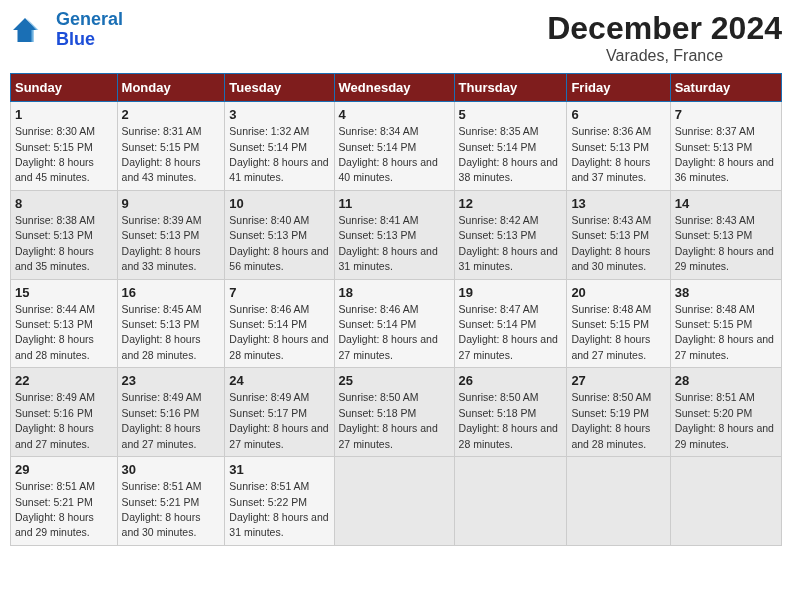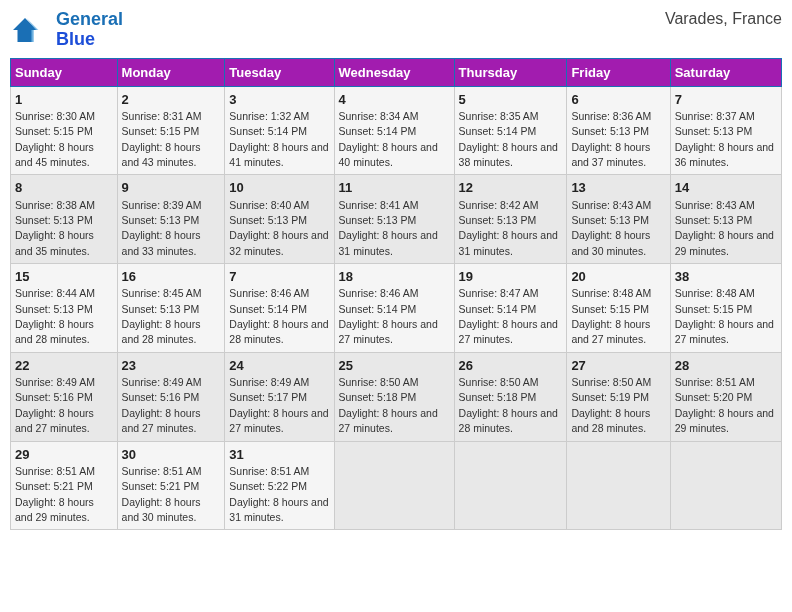--- a/index.html
+++ b/index.html
@@ -39,28 +39,29 @@
     }
     .title-area h1 {
       font-size: 32px;
       font-weight: bold;
       color: #222;
     }
     .title-area h2 {
       font-size: 16px;
       color: #444;
       font-weight: normal;
+      text-align: center;
     }
     table {
       width: 100%;
       border-collapse: collapse;
       font-size: 11px;
     }
     thead tr {
-      background: #a21caf;
+      background: #7f1d1d;
       color: #fff;
     }
     thead th {
       padding: 6px 4px;
       font-size: 13px;
       font-weight: bold;
       text-align: left;
       border: 1px solid #1a6fb5;
     }
     tbody tr {
@@ -99,20 +100,21 @@
     <svg class="logo-icon" viewBox="0 0 40 40">
       <polygon points="20,4 36,20 30,20 30,36 10,36 10,20 4,20" fill="#1a6fb5"></polygon>
       <polygon points="22,4 38,20 32,20 32,36 28,36 28,20 34,20" fill="#5baae0" opacity="0.6"></polygon>
     </svg>
     <div class="logo-text">
       <div><span>General</span></div>
       <div><span style="color:#1d4ed8">Blue</span></div>
     </div>
   </div>
   <div class="title-area">
+    <h1>December 2024</h1>
     <h2>Varades, France</h2>
   </div>
 </div>
 
 <table>
   <thead>
     <tr>
       <th>Sunday</th>
       <th>Monday</th>
       <th>Tuesday</th>
@@ -128,21 +130,21 @@
         <td><span class="day-num">2</span><span class="day-info">Sunrise: 8:31 AM</span><br><span class="day-info">Sunset: 5:15 PM</span><br><span class="day-info">Daylight: 8 hours and 43 minutes.</span></td>
         <td><span class="day-num">3</span><span class="day-info">Sunrise: 1:32 AM</span><br><span class="day-info">Sunset: 5:14 PM</span><br><span class="day-info">Daylight: 8 hours and 41 minutes.</span></td>
         <td><span class="day-num">4</span><span class="day-info">Sunrise: 8:34 AM</span><br><span class="day-info">Sunset: 5:14 PM</span><br><span class="day-info">Daylight: 8 hours and 40 minutes.</span></td>
         <td><span class="day-num">5</span><span class="day-info">Sunrise: 8:35 AM</span><br><span class="day-info">Sunset: 5:14 PM</span><br><span class="day-info">Daylight: 8 hours and 38 minutes.</span></td>
         <td><span class="day-num">6</span><span class="day-info">Sunrise: 8:36 AM</span><br><span class="day-info">Sunset: 5:13 PM</span><br><span class="day-info">Daylight: 8 hours and 37 minutes.</span></td>
         <td><span class="day-num">7</span><span class="day-info">Sunrise: 8:37 AM</span><br><span class="day-info">Sunset: 5:13 PM</span><br><span class="day-info">Daylight: 8 hours and 36 minutes.</span></td>
       </tr>
       <tr>
         <td><span class="day-num">8</span><span class="day-info">Sunrise: 8:38 AM</span><br><span class="day-info">Sunset: 5:13 PM</span><br><span class="day-info">Daylight: 8 hours and 35 minutes.</span></td>
         <td><span class="day-num">9</span><span class="day-info">Sunrise: 8:39 AM</span><br><span class="day-info">Sunset: 5:13 PM</span><br><span class="day-info">Daylight: 8 hours and 33 minutes.</span></td>
-        <td><span class="day-num">10</span><span class="day-info">Sunrise: 8:40 AM</span><br><span class="day-info">Sunset: 5:13 PM</span><br><span class="day-info">Daylight: 8 hours and 32 minutes.</span></td>
+        <td><span class="day-num">10</span><span class="day-info">Sunrise: 8:40 AM</span><br><span class="day-info">Sunset: 5:13 PM</span><br><span class="day-info">Daylight: 8 hours and 56 minutes.</span></td>
         <td><span class="day-num">11</span><span class="day-info">Sunrise: 8:41 AM</span><br><span class="day-info">Sunset: 5:13 PM</span><br><span class="day-info">Daylight: 8 hours and 31 minutes.</span></td>
         <td><span class="day-num">12</span><span class="day-info">Sunrise: 8:42 AM</span><br><span class="day-info">Sunset: 5:13 PM</span><br><span class="day-info">Daylight: 8 hours and 31 minutes.</span></td>
         <td><span class="day-num">13</span><span class="day-info">Sunrise: 8:43 AM</span><br><span class="day-info">Sunset: 5:13 PM</span><br><span class="day-info">Daylight: 8 hours and 30 minutes.</span></td>
         <td><span class="day-num">14</span><span class="day-info">Sunrise: 8:43 AM</span><br><span class="day-info">Sunset: 5:13 PM</span><br><span class="day-info">Daylight: 8 hours and 29 minutes.</span></td>
       </tr>
       <tr>
         <td><span class="day-num">15</span><span class="day-info">Sunrise: 8:44 AM</span><br><span class="day-info">Sunset: 5:13 PM</span><br><span class="day-info">Daylight: 8 hours and 28 minutes.</span></td>
         <td><span class="day-num">16</span><span class="day-info">Sunrise: 8:45 AM</span><br><span class="day-info">Sunset: 5:13 PM</span><br><span class="day-info">Daylight: 8 hours and 28 minutes.</span></td>
         <td><span class="day-num">7</span><span class="day-info">Sunrise: 8:46 AM</span><br><span class="day-info">Sunset: 5:14 PM</span><br><span class="day-info">Daylight: 8 hours and 28 minutes.</span></td>
         <td><span class="day-num">18</span><span class="day-info">Sunrise: 8:46 AM</span><br><span class="day-info">Sunset: 5:14 PM</span><br><span class="day-info">Daylight: 8 hours and 27 minutes.</span></td>

